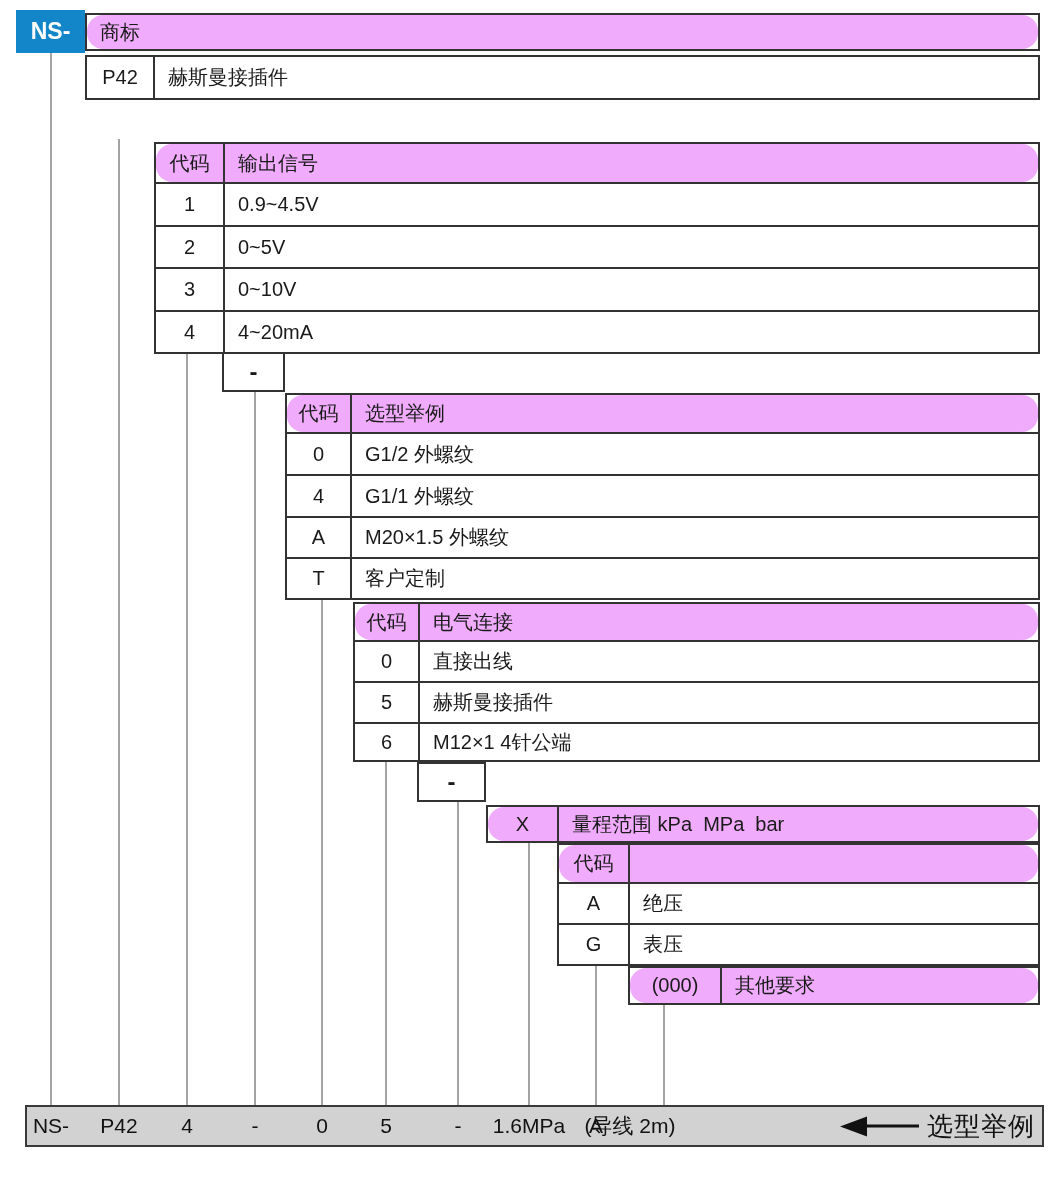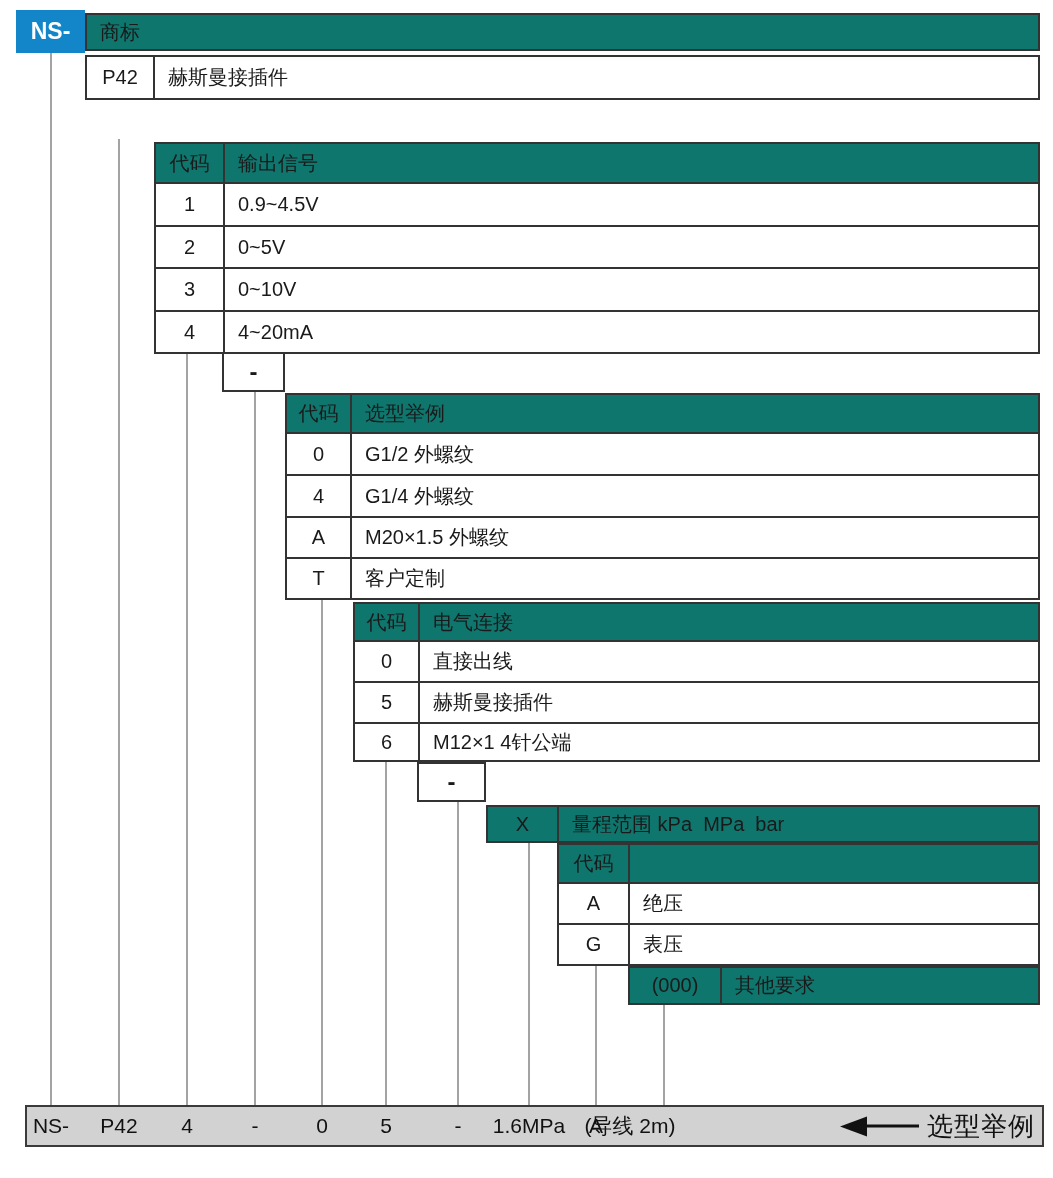--- a/index.html
+++ b/index.html
@@ -9,21 +9,21 @@
   }
   .vl { position:absolute; width:2px; background:#a3a3a3; }
   .ns {
     position:absolute; left:16px; top:10px; width:69px; height:43px;
     background:#1286c9; color:#ffffff; font-weight:bold; font-size:23px;
     display:flex; align-items:center; justify-content:center;
   }
   .tbl { position:absolute; box-sizing:border-box; border:2px solid #333333; background:#ffffff; }
   .tr  { display:flex; box-sizing:border-box; border-top:2px solid #333333; background:#ffffff; }
   .tr:first-child { border-top:none; }
-  .tr.gray { background:#0f766e; }
+  .tr.gray { background:#f0abfc;border-radius:16px; }
   .c1 {
     box-sizing:border-box; border-right:2px solid #333333; flex:0 0 auto;
     display:flex; align-items:center; justify-content:center; font-size:20px;
   }
   .c2 { flex:1 1 auto; display:flex; align-items:center; padding-left:13px; font-size:20px; }
   .pre { white-space:pre; }
   .sep {
     position:absolute; box-sizing:border-box; border:2px solid #333333; background:#ffffff;
     display:flex; align-items:center; justify-content:center; font-weight:bold; font-size:24px;
   }
@@ -104,21 +104,21 @@
     <div class="tr gray" style="height:37px">
       <div class="c1" style="width:65px">代码</div>
       <div class="c2">选型举例</div>
     </div>
     <div class="tr" style="height:42px">
       <div class="c1" style="width:65px">0</div>
       <div class="c2">G1/2 外螺纹</div>
     </div>
     <div class="tr" style="height:42px">
       <div class="c1" style="width:65px">4</div>
-      <div class="c2">G1/4 外螺纹</div>
+      <div class="c2">G1/1 外螺纹</div>
     </div>
     <div class="tr" style="height:41px">
       <div class="c1" style="width:65px">A</div>
       <div class="c2">M20×1.5 外螺纹</div>
     </div>
     <div class="tr" style="height:41px">
       <div class="c1" style="width:65px">T</div>
       <div class="c2">客户定制</div>
     </div>
   </div>

